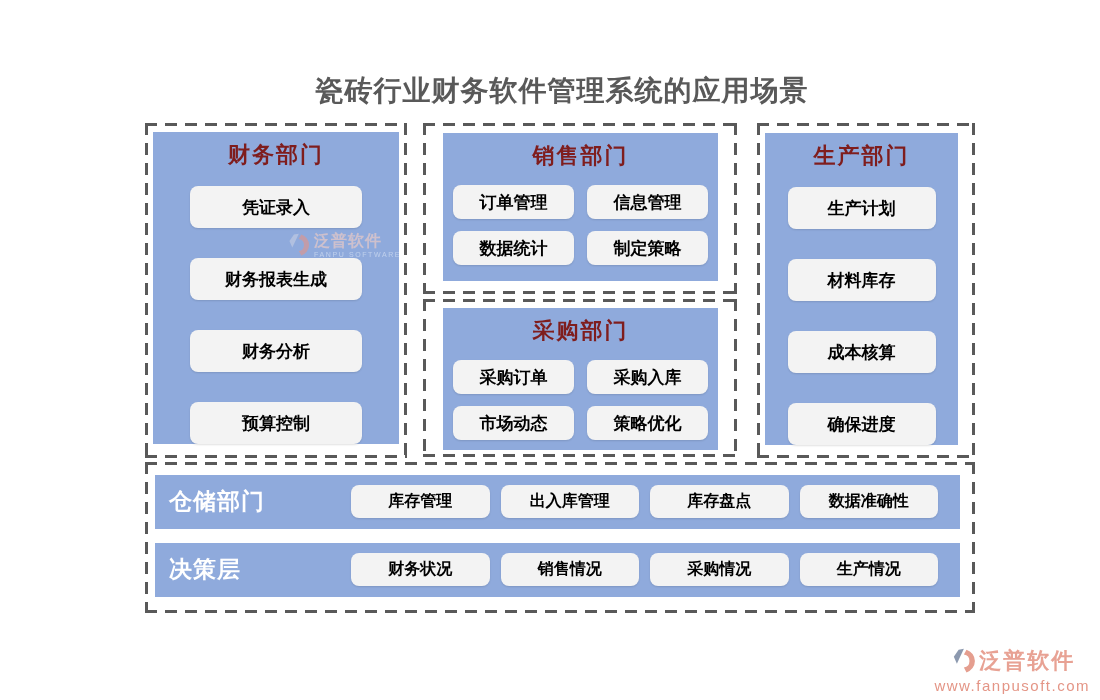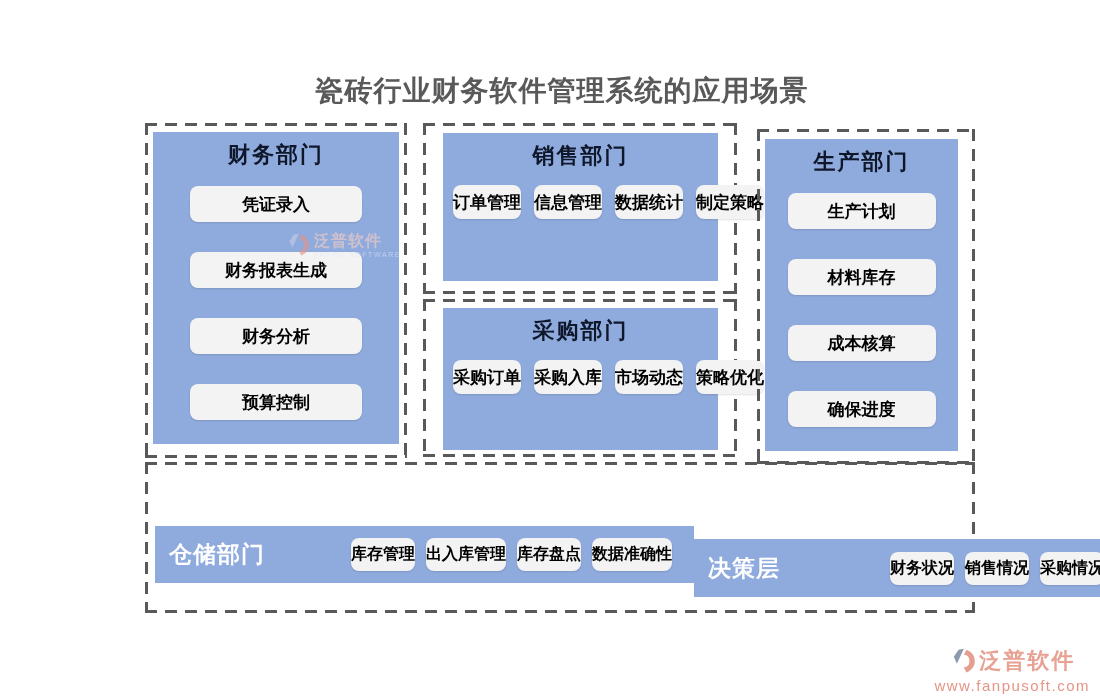--- a/index.html
+++ b/index.html
@@ -19,43 +19,43 @@
       repeating-linear-gradient(90deg,#595959 0 12px,transparent 12px 20px),
       repeating-linear-gradient(180deg,#595959 0 12px,transparent 12px 20px),
       repeating-linear-gradient(180deg,#595959 0 12px,transparent 12px 20px);
     background-position:0 0,0 100%,0 0,100% 0;
     background-size:100% 3px,100% 3px,3px 100%,3px 100%;
     background-repeat:no-repeat;
   }
   .blue{background:#8FAADC;width:100%;height:100%;box-sizing:border-box;}
   .col-panel .blue{display:flex;flex-direction:column;align-items:center;}
   .panel-header{
-    margin-top:8px;font-size:22px;font-weight:bold;color:#0f172a;
+    margin-top:8px;font-size:22px;font-weight:bold;color:#7f1d1d;
     letter-spacing:2px;white-space:nowrap;
   }
   .btn{
     background:#F3F3F3;border-radius:8px;display:flex;align-items:center;justify-content:center;
     font-weight:bold;color:#000;font-size:17px;white-space:nowrap;
     box-shadow:0 1px 2px rgba(0,0,0,.12);
   }
   .col-items{display:flex;flex-direction:column;align-items:center;gap:30px;margin-top:16px;}
-  .col-items .btn{width:172px;height:36px;}
+  .col-items .btn{width:172px;height:42px;}
   .panel-production .col-items .btn{width:148px;}
   .grid-items{
-    display:grid;grid-template-columns:1fr 1fr 1fr 1fr;gap:12px 13px;width:100%;
+    display:grid;grid-template-columns:1fr 1fr;gap:12px 13px;width:100%;
     box-sizing:border-box;padding:0 10px;margin-top:14px;
   }
   .grid-items .btn{height:34px;}
   
   .panel-finance{left:145px;top:123px;width:262px;height:335px;padding:9px 8px 14px 8px;}
   .panel-sales{left:423px;top:123px;width:314px;height:171px;padding:10px 19px 13px 20px;}
   .panel-procurement{left:423px;top:299px;width:314px;height:158px;padding:9px 19px 7px 20px;}
-  .panel-production{left:757px;top:129px;width:218px;height:335px;padding:10px 17px 13px 8px;}
+  .panel-production{left:757px;top:123px;width:218px;height:335px;padding:10px 17px 13px 8px;}
   .panel-bottom{left:145px;top:462px;width:830px;height:151px;padding:13px 15px 16px 10px;
-    display:flex;flex-direction:row;align-items:flex-end;}
+    display:flex;flex-direction:column;}
   .hrow{background:#8FAADC;display:flex;align-items:center;width:100%;box-sizing:border-box;}
   .hrow1{height:57px;margin-bottom:14px;}
   .hrow2{height:58px;}
   .hrow-label{
     margin-left:14px;width:150px;flex-shrink:0;font-size:23px;font-weight:bold;
     color:#ffffff;letter-spacing:1px;white-space:nowrap;
   }
   .hrow-items{flex:1;display:flex;gap:11px;margin-right:22px;padding-left:32px;}
   .hrow-items .btn{flex:1;height:33px;font-size:16px;}
   

